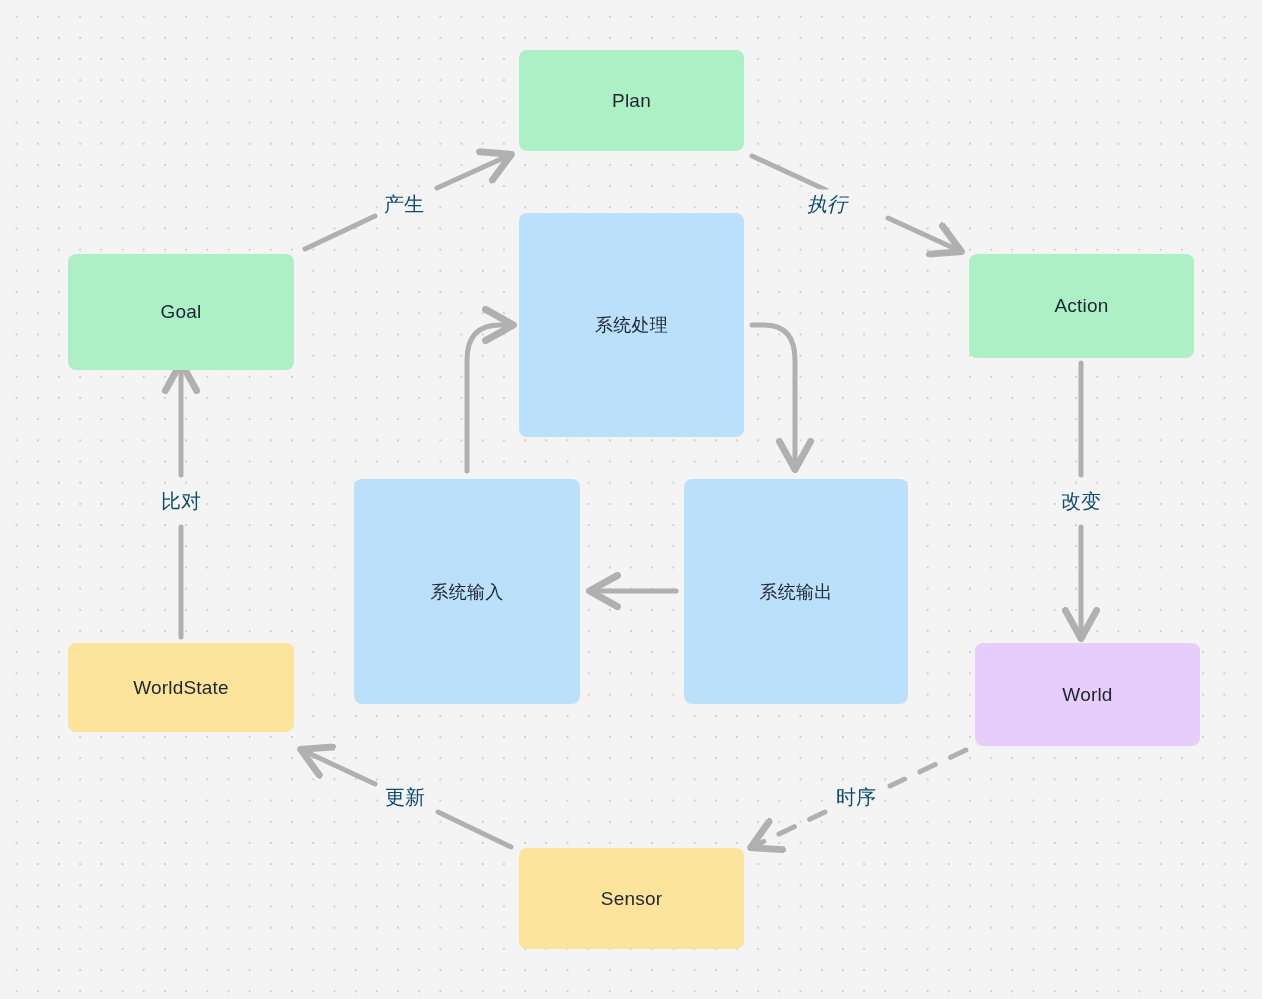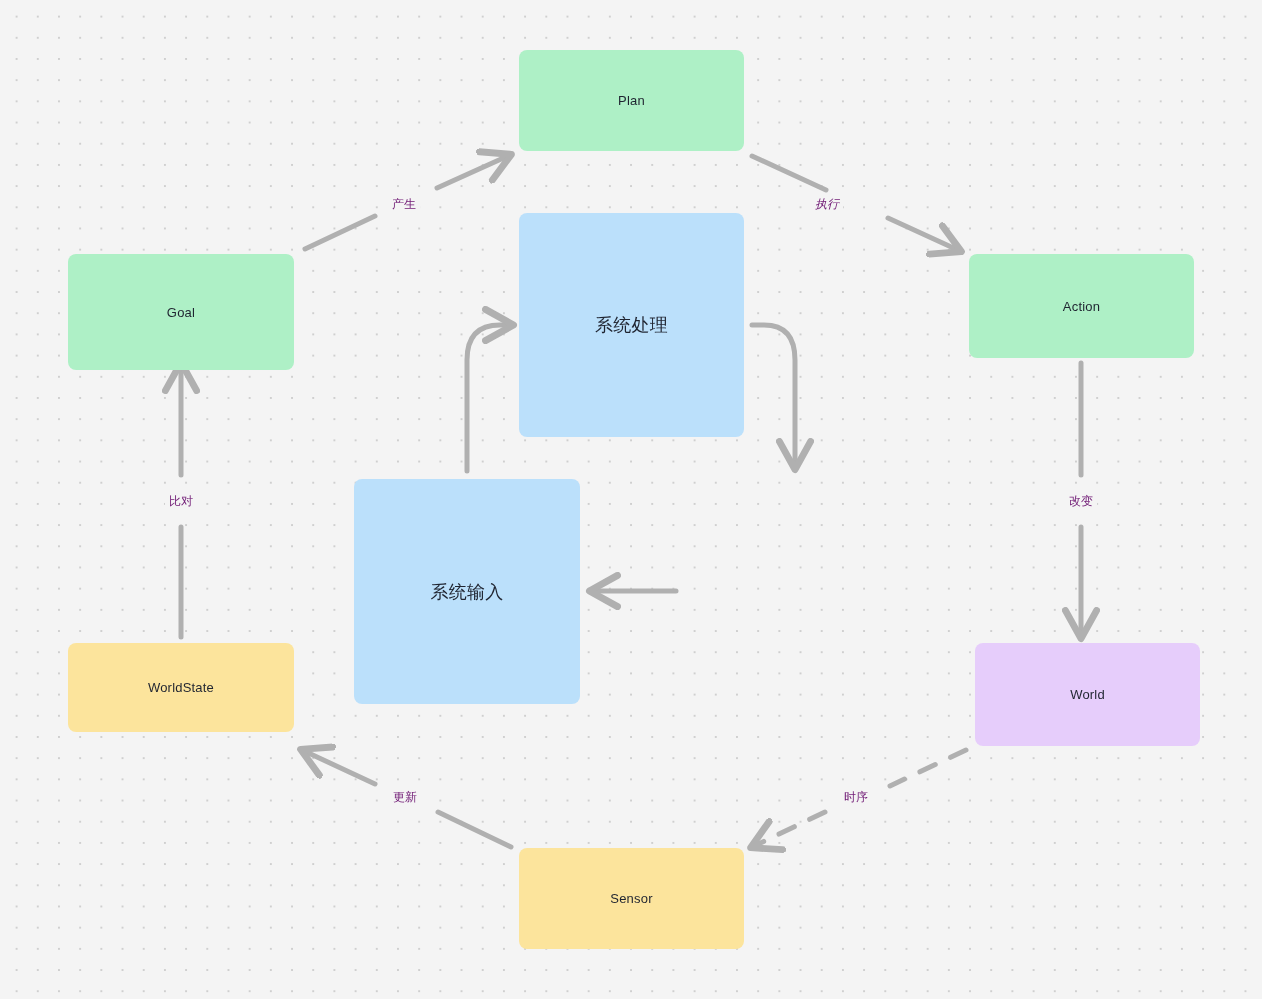--- a/index.html
+++ b/index.html
@@ -19,36 +19,36 @@
     font-family: "Liberation Sans", "DejaVu Sans", sans-serif;
   }
   .node {
     position: absolute;
     box-sizing: border-box;
     border-radius: 8px;
     display: flex;
     align-items: center;
     justify-content: center;
     color: #1f2430;
-    font-size: 13px;
+    font-size: 19px;
     letter-spacing: 0.2px;
     user-select: none;
   }
   .node-cn { font-size: 18px; }
   svg.edges {
     position: absolute;
     left: 0; top: 0;
     width: 1262px;
     height: 999px;
     pointer-events: none;
   }
   .edge-label {
     position: absolute;
-    font-size: 12px;
-    color: #701a75;
+    font-size: 20px;
+    color: #0c4a6e;
     background: #f4f4f4;
     padding: 1px 4px;
     white-space: nowrap;
     user-select: none;
   }
 </style>
 </head>
 <body>
 
 <div id="canvas">
@@ -116,20 +116,23 @@
   </div>
 
   <div class="node node-cn" style="left:519px; top:213px; width:225px; height:224px; background:#bbe0fb;">
     <span>系统处理</span>
   </div>
 
   <div class="node node-cn" style="left:354px; top:479px; width:226px; height:225px; background:#bbe0fb;">
     <span>系统输入</span>
   </div>
 
+  <div class="node node-cn" style="left:684px; top:479px; width:224px; height:225px; background:#bbe0fb;">
+    <span>系统输出</span>
+  </div>
 
   <div class="node" style="left:68px; top:643px; width:226px; height:89px; background:#fce49c;">
     <span>WorldState</span>
   </div>
 
   <div class="node" style="left:969px; top:643px; width:225px; height:103px; background:#e6cdfb;margin-left:6px;">
     <span>World</span>
   </div>
 
   <div class="node" style="left:519px; top:848px; width:225px; height:101px; background:#fce49c;">

